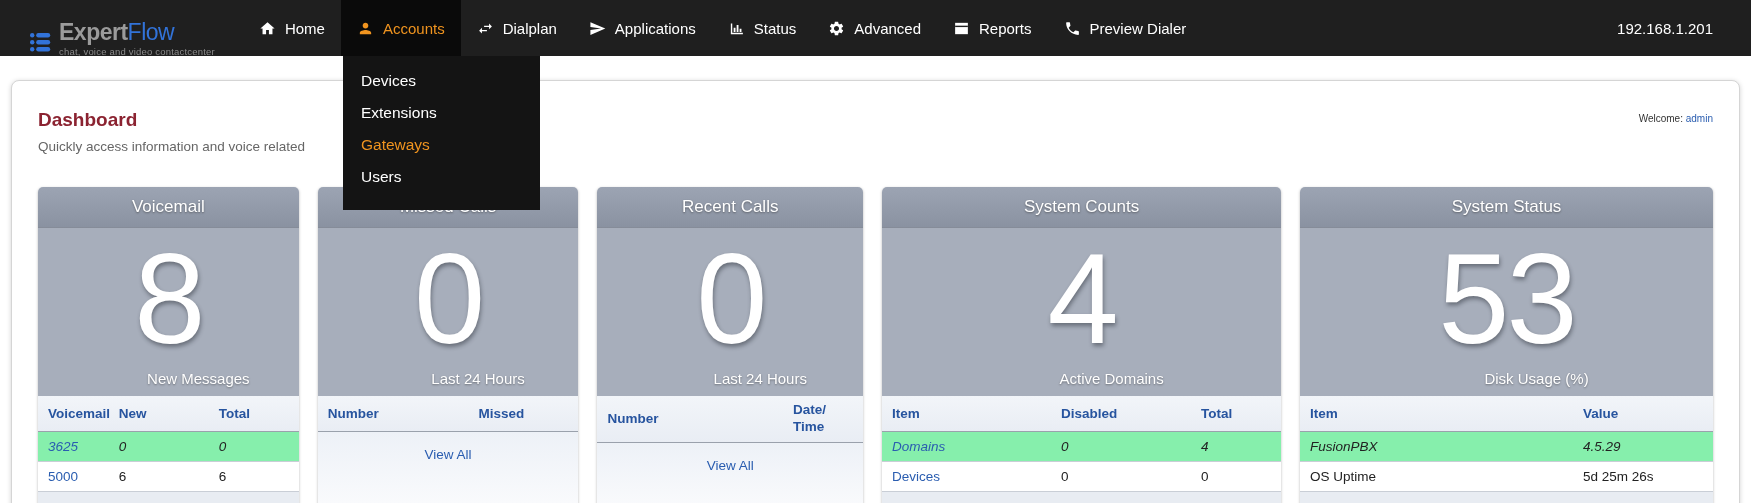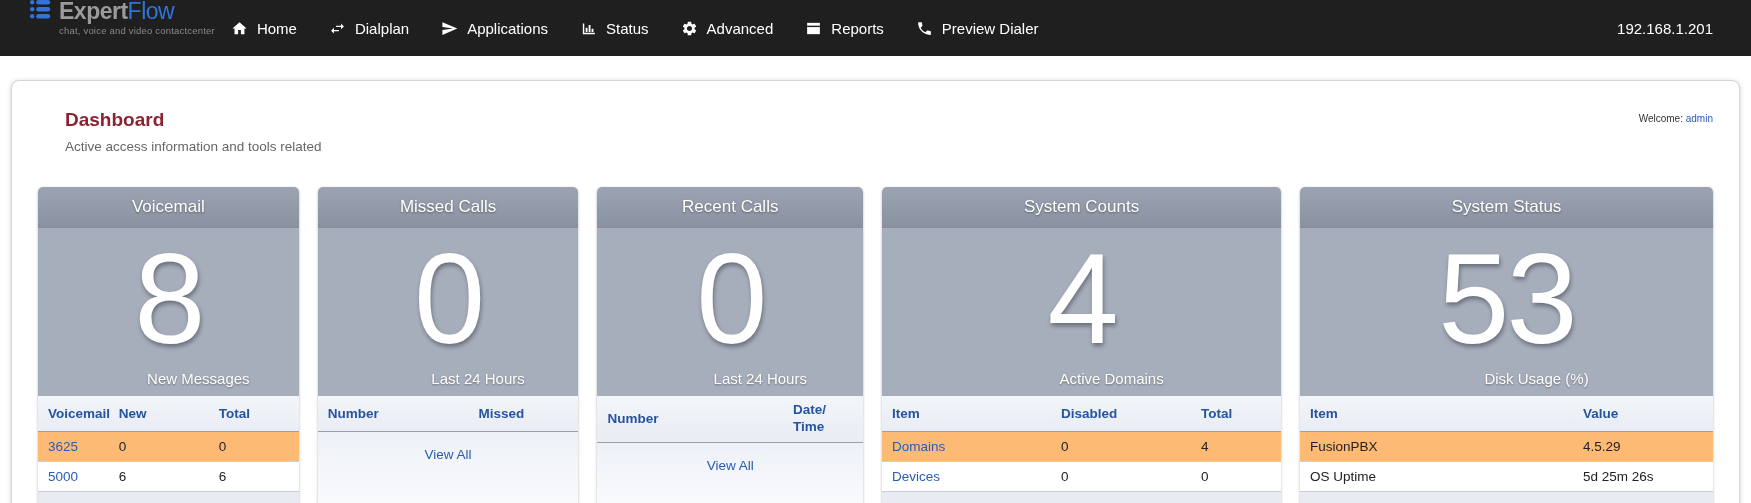--- a/index.html
+++ b/index.html
@@ -6,21 +6,21 @@
   body{
     width:1751px;height:503px;overflow:hidden;background:#ffffff;
     font-family:"Liberation Sans",sans-serif;
     -webkit-font-smoothing:antialiased;
   }
   
   .nav{
     display:flex;align-items:stretch;height:56px;background:#1f1f1f;
     padding:0 38px 0 30px;box-sizing:border-box;position:relative;z-index:10;
   }
-  .brand{display:flex;align-items:flex-start;gap:8px;}
+  .brand{display:flex;align-items:flex-end;gap:8px;margin-right:28px;}
   .brand-txt{display:flex;flex-direction:column;line-height:1;}
   .brand-line1{font-size:23px;font-weight:bold;letter-spacing:-.5px;}
   .brand-expert{color:#9b9b9b;}
   .brand-flow{color:#3273d9;font-weight:normal;}
   .brand-tag{font-size:9.5px;color:#8a8a8a;margin-top:3px;letter-spacing:.2px;}
   .nav-item{
     display:flex;align-items:center;gap:9px;padding:0 16px;color:#ffffff;
     font-size:15px;cursor:pointer;white-space:nowrap;position:relative;
   }
   .nav-item svg{width:17px;height:17px;fill:currentColor;display:block;}
@@ -32,21 +32,21 @@
     padding:9px 0 17px;z-index:50;
   }
   .dropdown-item{padding:7px 18px;font-size:15.5px;color:#ffffff;cursor:pointer;}
   .dropdown-item.highlight{color:#f0941f;}
   
   .content-card{
     margin:24px 11px 0;background:#ffffff;border:1px solid #d5d5d5;border-radius:8px;
     box-shadow:0 1px 5px rgba(0,0,0,.18);padding:28px 26px 60px;box-sizing:border-box;
     height:620px;
   }
-  .head-row{display:flex;justify-content:space-between;align-items:flex-start;margin-left:27px;}
+  .head-row{display:flex;justify-content:space-between;align-items:flex-start;}
   .page-title{color:#8b2331;font-size:19px;font-weight:bold;margin:0;}
   .page-subtitle{color:#666666;font-size:13.5px;margin-top:8px;}
   .welcome{font-size:10px;color:#333333;margin-top:4px;}
   .welcome a{color:#2a5db0;text-decoration:none;}
   
   .cards{display:flex;gap:19px;margin-top:33px;}
   .card{
     border-radius:5px;overflow:hidden;display:flex;flex-direction:column;
     box-shadow:0 1px 3px rgba(0,0,0,.28);height:340px;background:#fff;
   }
@@ -70,21 +70,21 @@
     font-size:15px;text-shadow:0 1px 2px rgba(40,40,40,.45);padding-left:30px;
   }
   table.ctab{width:100%;border-collapse:collapse;font-size:13.5px;background:#fff;table-layout:fixed;}
   .ctab th{
     background:linear-gradient(#f2f5f9,#e9edf4);color:#27549f;font-weight:bold;
     padding:10px 10px;text-align:left;border-bottom:1px solid #9aa1ac;vertical-align:middle;
   }
   .ctab th.r,.ctab td.r{}
   .ctab th.wrap2{white-space:pre-line;line-height:1.25;padding:6px 10px;}
   .ctab td{padding:7px 10px;border-bottom:1px solid #c9ced6;color:#222222;}
-  .ctab tr.stripe td{background:#fdba74;}
+  .ctab tr.stripe td{background:#86efac;font-style:italic;}
   .cell-link{color:#2a5db0;text-decoration:none;cursor:pointer;}
   .partial-row{height:12px;background:#e8ecf2;flex:none;}
   .viewall-area{
     flex:1;background:linear-gradient(#edf1f7,#fdfdfe);text-align:center;padding-top:13px;
   }
   .viewall-area a{color:#2a5db0;font-size:13.5px;text-decoration:none;cursor:pointer;}
   .colw-num{width:80px;} .colw-tot{width:70px;} .colw-dis{width:120px;}
   .colw-missed{width:90px;} .colw-dt{width:60px;} .colw-val{width:120px;}
 </style>
 </head>
@@ -114,20 +114,35 @@
 
   <div class="nav-item">
     <span>
         <svg viewBox="0 0 24 24">
           <path d="M10 20v-6h4v6h5v-8h3L12 3 2 12h3v8z"></path>
         </svg>
       </span>
     <span>Home</span>
   </div>
 
+  <div class="nav-item active">
+    <span>
+        <svg viewBox="0 0 24 24">
+          <path d="M12 12c2.21 0 4-1.79 4-4s-1.79-4-4-4-4 1.79-4 4 1.79 4 4 4zm0 2c-2.67 0-8 1.34-8 4v2h16v-2c0-2.66-5.33-4-8-4z"></path>
+        </svg>
+      </span>
+    <span>Accounts</span>
+
+    <div class="dropdown">
+      <div class="dropdown-item">Devices</div>
+      <div class="dropdown-item">Extensions</div>
+      <div class="dropdown-item highlight">Gateways</div>
+      <div class="dropdown-item">Users</div>
+    </div>
+  </div>
 
   <div class="nav-item">
     <span>
         <svg viewBox="0 0 24 24">
           <path d="M6.99 11L3 15l3.99 4v-3H14v-2H6.99v-3zM21 9l-3.99-4v3H10v2h7.01v3L21 9z"></path>
         </svg>
       </span>
     <span>Dialplan</span>
   </div>
 
@@ -177,21 +192,21 @@
     <span>Preview Dialer</span>
   </div>
 
   <div class="nav-ip">192.168.1.201</div>
 </div>
 
 <div class="content-card">
   <div class="head-row">
     <div>
       <h1 class="page-title">Dashboard</h1>
-      <div class="page-subtitle">Active access information and tools related</div>
+      <div class="page-subtitle">Quickly access information and voice related</div>
     </div>
     <div class="welcome">
       <span>Welcome:</span>
       <a>admin</a>
     </div>
   </div>
 
   <div class="cards">
 
     <div class="card c1">

